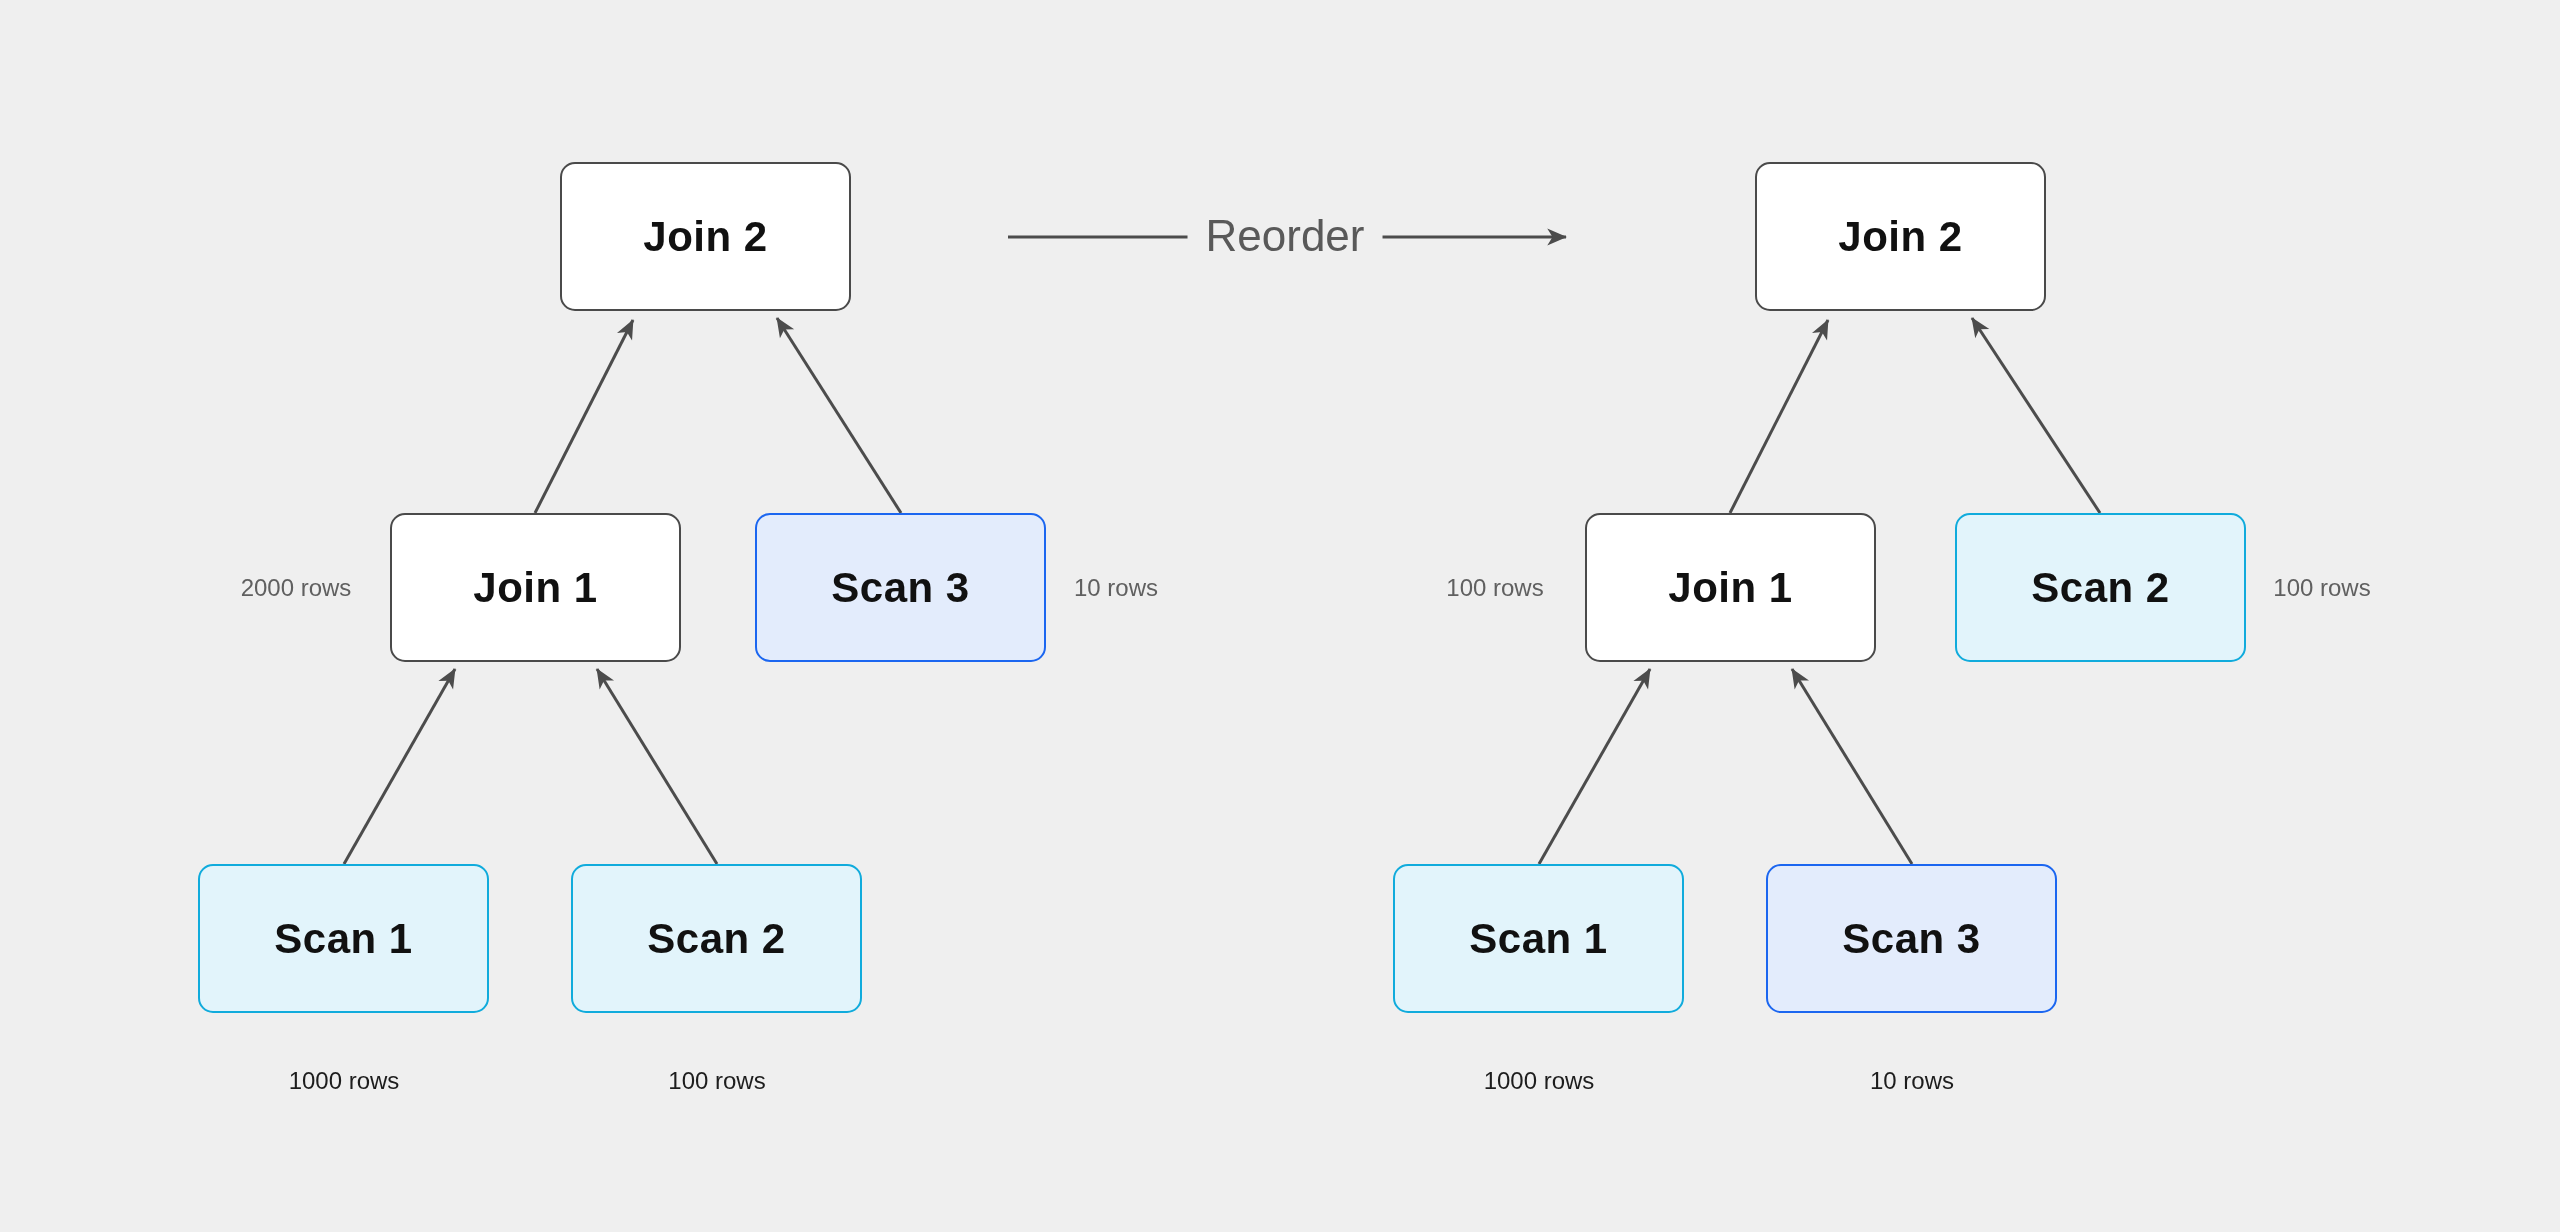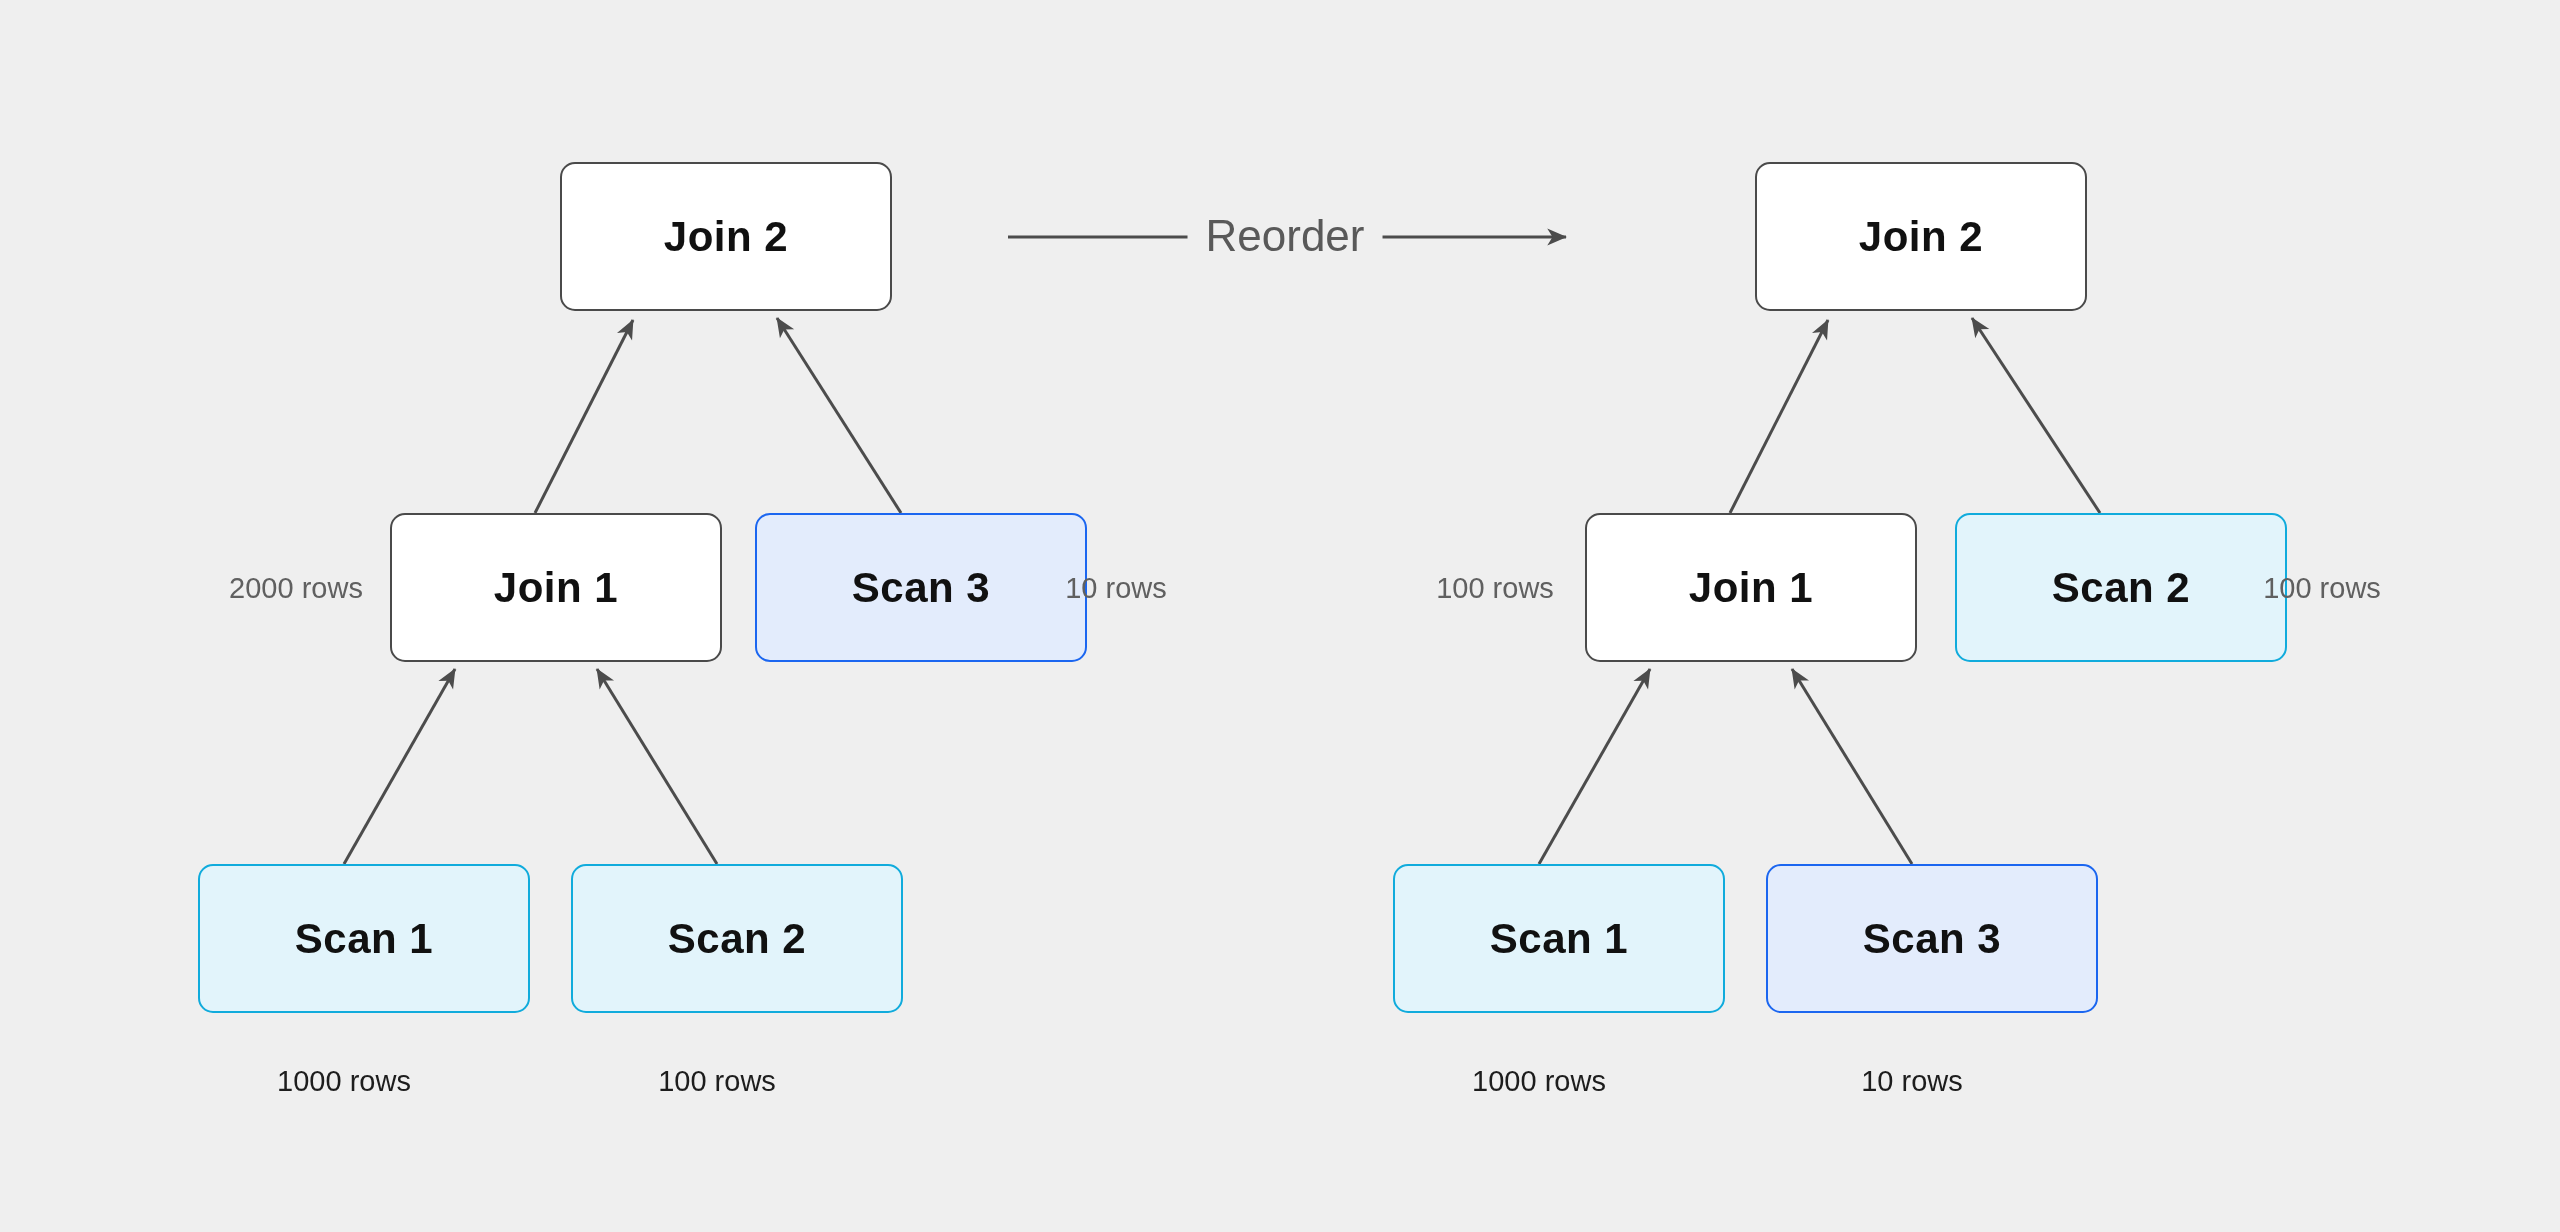--- a/index.html
+++ b/index.html
@@ -17,21 +17,21 @@
   .edge-layer{
     position:absolute;left:0;top:0;width:2560px;height:1232px;
     pointer-events:none;
   }
   .edge-layer line{
     stroke:var(--arrow,#4c4c4c);
     stroke-width:3;
   }
   .node{
     position:absolute;
-    width:332px;height:149px;
+    width:291px;height:149px;
     box-sizing:border-box;
     border-radius:15px;
     display:flex;align-items:center;justify-content:center;
     font-size:42px;font-weight:600;letter-spacing:.5px;
     color:var(--node-text,#111);
     white-space:nowrap;
   }
   .node--join{
     background:var(--join-fill,#fff);
     border:2.5px solid var(--join-border,#4a4a4a);
@@ -40,21 +40,21 @@
     background:var(--scan-cyan-fill,#e2f4fb);
     border:2.5px solid var(--scan-cyan-border,#10abdc);
   }
   .node--scan-blue{
     background:var(--scan-blue-fill,#e3ecfc);
     border:2.5px solid var(--scan-blue-border,#1b66f0);
   }
   .lbl{
     position:absolute;
     transform:translate(-50%,-50%);
-    font-size:29px;
+    font-size:24px;
     white-space:nowrap;
   }
   .lbl--side{color:var(--side-label,#606060);}
   .lbl--bottom{color:var(--bottom-label,#1d1d1d);margin-top:32px;}
   .transition-label{
     position:absolute;
     transform:translate(-50%,-50%);
     left:1285px;top:236px;
     font-size:44px;
     color:var(--transition-label,#595959);

